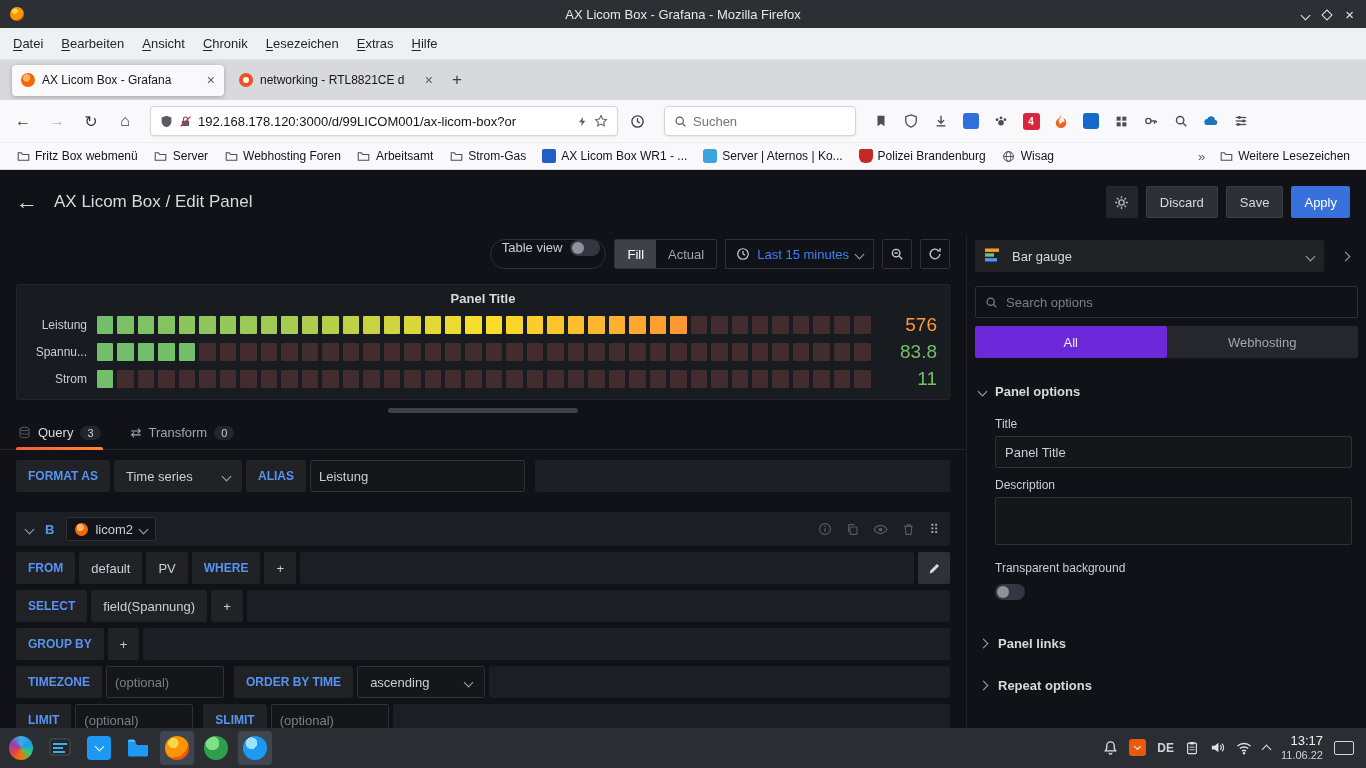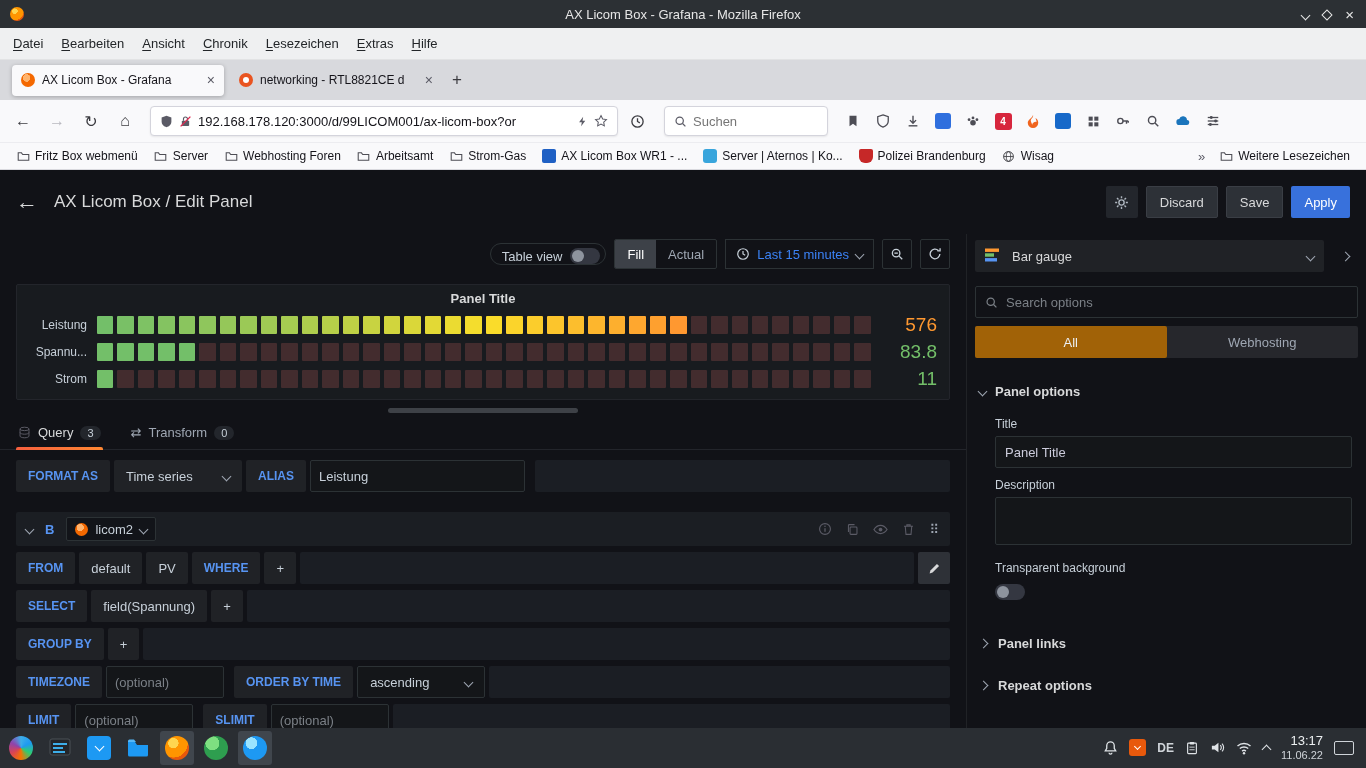--- a/index.html
+++ b/index.html
@@ -36,21 +36,21 @@
   .newtab { font-size:17px; color:#3b3b40; margin-left:10px; }
 
   
   .navbar { height:42px; background:#f9f9fb; display:flex; align-items:center; padding:0 8px; gap:4px; }
   .nav-btn { width:30px; height:30px; display:flex; align-items:center; justify-content:center; font-size:16px; color:#3b3b40; border-radius:4px; }
   .nav-btn.disabled { color:#b8b8bf; }
   .field { height:30px; background:#fff; border:1px solid #d4d4dc; border-radius:4px; display:flex; align-items:center; gap:6px; padding:0 9px; box-shadow:0 1px 2px rgba(0,0,0,.08); }
   .url-bar { width:468px; margin-left:6px; }
   .field input { flex:1; min-width:0; border:none; outline:none; background:transparent; font-size:13px; color:#15141a; font-family:inherit; }
   .gicon { color:#5b5b66; display:flex; align-items:center; }
-  .search-bar { width:164px; margin-left:8px; }
+  .search-bar { width:192px; margin-left:8px; }
   .ext-row { display:flex; align-items:center; gap:8px; margin-left:10px; }
   .ext { width:22px; height:22px; display:flex; align-items:center; justify-content:center; color:#4d4d55; }
   .sq { border-radius:3px; display:flex; align-items:center; justify-content:center; }
   .badge-red { width:17px; height:17px; background:#d7263d; color:#fff; font-size:10px; font-weight:bold; }
   .sq-blue { width:16px; height:16px; background:#2f6fde; }
   .sq-cloud { color:#1b75bc; }
 
   
   .bmbar { height:28px; background:#f9f9fb; border-top:1px solid #ececf0; border-bottom:1px solid #d9d9de; display:flex; align-items:center; padding:0 10px; gap:2px; font-size:12px; color:#15141a; }
   .bm-list { display:flex; align-items:center; gap:4px; flex:1; min-width:0; overflow:hidden; }
@@ -73,21 +73,21 @@
   .btn { height:32px; border-radius:2px; display:flex; align-items:center; justify-content:center; font-size:13px; padding:0 13px; }
   .btn.secondary { background:#2d3137; color:#d8d9da; border:1px solid #3a3e45; }
   .btn.primary { background:#3871dc; color:#fff; }
   .btn.iconic { width:32px; padding:0; background:#23262c; color:#aeb6bf; }
 
   .gf-body { flex:1; min-height:0; display:flex; }
   .gf-main { flex:1; min-width:0; display:flex; flex-direction:column; overflow:hidden; }
   .gf-side { width:400px; flex:none; border-left:1px solid #202226; overflow:hidden; display:flex; flex-direction:column; }
 
   .gf-toolbar { height:40px; flex:none; display:flex; align-items:center; justify-content:flex-end; gap:8px; padding:0 16px; }
-  .pill { height:22px; border:1px solid #2c3235; border-radius:16px; display:flex; align-items:flex-end; gap:8px; padding:0 5px 0 11px; font-size:13px; color:#c7d0d9; }
+  .pill { height:30px; border:1px solid #2c3235; border-radius:16px; display:flex; align-items:flex-start; gap:8px; padding:0 5px 0 11px; font-size:13px; color:#c7d0d9; }
   .toggle { width:30px; height:16px; border-radius:9px; background:#343741; position:relative; flex:none; }
   .toggle::after { content:""; position:absolute; left:2px; top:2px; width:12px; height:12px; border-radius:50%; background:#8e949e; }
   .seg-group { height:30px; border:1px solid #2c3235; border-radius:2px; display:flex; overflow:hidden; }
   .seg { padding:4px 12px; display:flex; align-items:center; font-size:13px; color:#9fa7b3; }
   .seg.on { background:#3d4148; color:#fff; }
   .tp-btn { height:30px; border:1px solid #2c3235; border-radius:0; display:flex; align-items:center; gap:7px; padding:0 10px; font-size:13px; color:#3b82f6; }
   .sq-btn { width:30px; height:30px; border:1px solid #2c3235; border-radius:2px; display:flex; align-items:center; justify-content:center; color:#c7d0d9; }
 
   .gf-panel { margin:10px 16px 0; flex:none; background:#181b1f; border:1px solid #23252b; border-radius:2px; padding:6px 12px 10px; }
   .panel-title { text-align:center; font-size:13px; font-weight:bold; color:#d8d9da; margin-bottom:9px; }
@@ -125,21 +125,21 @@
   .viz-row { display:flex; gap:8px; padding:6px 8px; align-items:center; flex:none; }
   .viz-drop { flex:1; height:32px; background:#202226; border-radius:2px; display:flex; align-items:center; gap:9px; padding:0 10px; font-size:13px; color:#d8d9da; }
   .viz-caret { margin-left:auto; color:#9fa7b3; }
   .collapse-btn { width:26px; height:32px; display:flex; align-items:center; justify-content:center; color:#9fa7b3; }
   .search-row { padding:8px 8px 8px; flex:none; }
   .search-box { height:32px; border:1px solid #2c3235; border-radius:2px; display:flex; align-items:center; gap:8px; padding:0 9px; color:#7b8087; }
   .search-box input { flex:1; border:none; outline:none; background:transparent; color:#c7d0d9; font-size:13px; font-family:inherit; }
   .search-box input::placeholder { color:#7b8087; }
   .opt-tabs { margin:0 8px; height:32px; flex:none; background:#26272c; border-radius:2px; display:flex; }
   .opt-tab { flex:1; display:flex; align-items:center; justify-content:center; font-size:13px; color:#9fa7b3; border-radius:2px; }
-  .opt-tab.active { background:#a16207; color:#eceff2; }
+  .opt-tab.active { background:#6d28d9; color:#eceff2; }
   .opt-section-head { display:flex; align-items:center; gap:9px; padding:26px 12px 8px; color:#d8d9da; font-size:13px; font-weight:bold; }
   .opt-body { padding:0 14px 0 28px; display:flex; flex-direction:column; }
   .opt-label { font-size:12px; color:#c7d0d9; margin:10px 0 5px; }
   .opt-input { height:32px; background:#141619; border:1px solid #2c3235; border-radius:2px; color:#ccccdc; font-size:13px; padding:0 9px; font-family:inherit; outline:none; }
   .opt-textarea { height:48px; resize:none; padding-top:6px; }
   .collapse-row { display:flex; align-items:center; gap:11px; height:42px; padding:0 13px; color:#d8d9da; font-size:13px; font-weight:bold; }
   .links-block { margin-top:22px; }
 
   
   .taskbar { height:40px; flex:none; background:#2a2e33; display:flex; align-items:center; padding:0 4px; gap:5px; }

